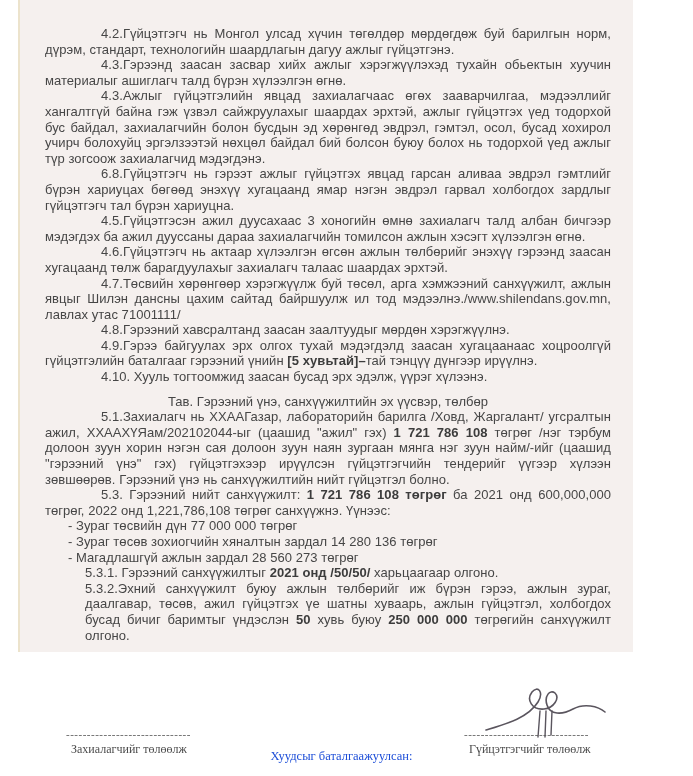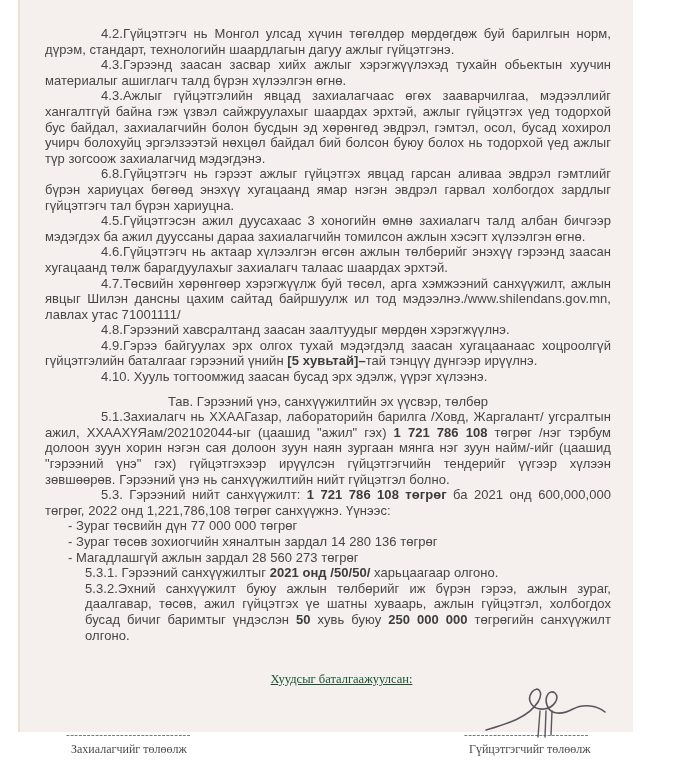--- a/index.html
+++ b/index.html
@@ -2,21 +2,21 @@
 <html><head>
 <meta charset="utf-8">
 <style>
   html,body{margin:0;padding:0;}
   body{
     width:693px;height:776px;position:relative;overflow:hidden;
     background:#ffffff;
     font-family:"Liberation Sans","DejaVu Sans",sans-serif;
   }
   .page{
-    position:absolute;left:18px;top:0;width:615px;height:732px;
+    position:absolute;left:18px;top:0;width:615px;height:652px;
     background:#f5f0ee;
     border-left:2px solid #ece3cc;
     box-sizing:border-box;
   }
   .content{
     padding:26px 22px 0 25px;
   }
   .para{
     margin:0;
     font-size:13px;line-height:15.6px;
@@ -24,24 +24,24 @@
     text-align:justify;
     letter-spacing:0.05px;
   }
   .para.body{text-indent:56px;}
   .para.heading{text-align:center;text-indent:0;margin-top:9px;}
   .para.bullet{margin-left:23px;text-align:left;}
   .para.sub{margin-left:40px;}
   .seg.b{font-weight:bold;color:#3c3c3c;}
   .seg.i{}
   .certify{
-    position:absolute;left:30px;right:0;top:672px;
+    position:absolute;left:30px;right:0;top:749px;
     text-align:center;
     font-family:"Liberation Serif","DejaVu Serif",serif;
-    font-size:12.5px;color:#14532d;text-decoration:underline;
+    font-size:12.5px;color:#1d4ed8;
   }
   .sign-block{
     position:absolute;top:729px;
     font-family:"Liberation Serif","DejaVu Serif",serif;
     color:#4c4c4c;
   }
   .sign-block.left{left:46px;}
   .sign-block.right{left:444px;}
   .dash-line{
     font-size:11px;line-height:11px;letter-spacing:0.5px;color:#555;

